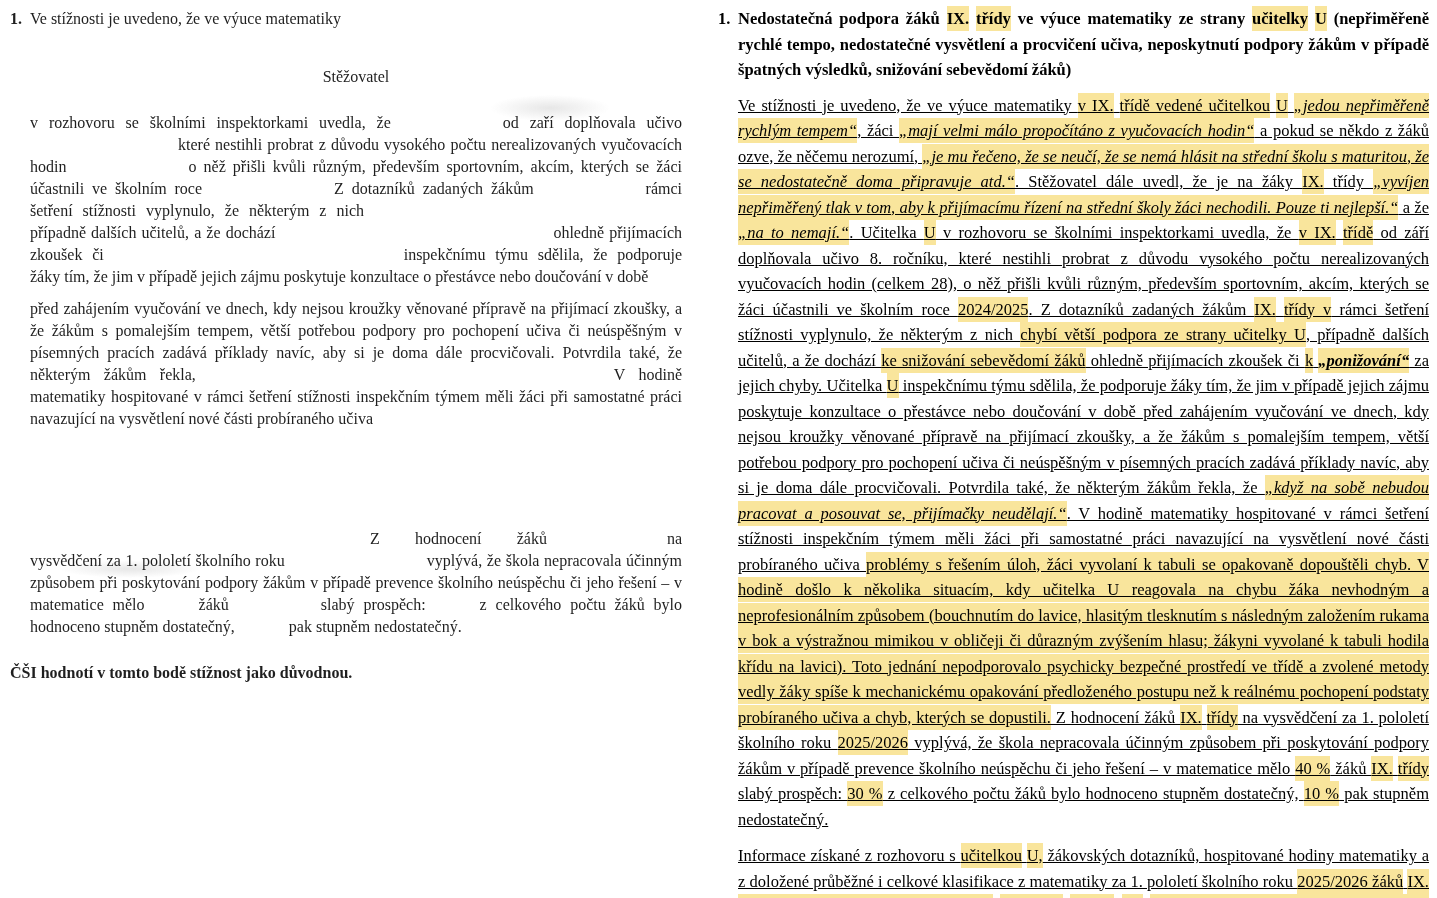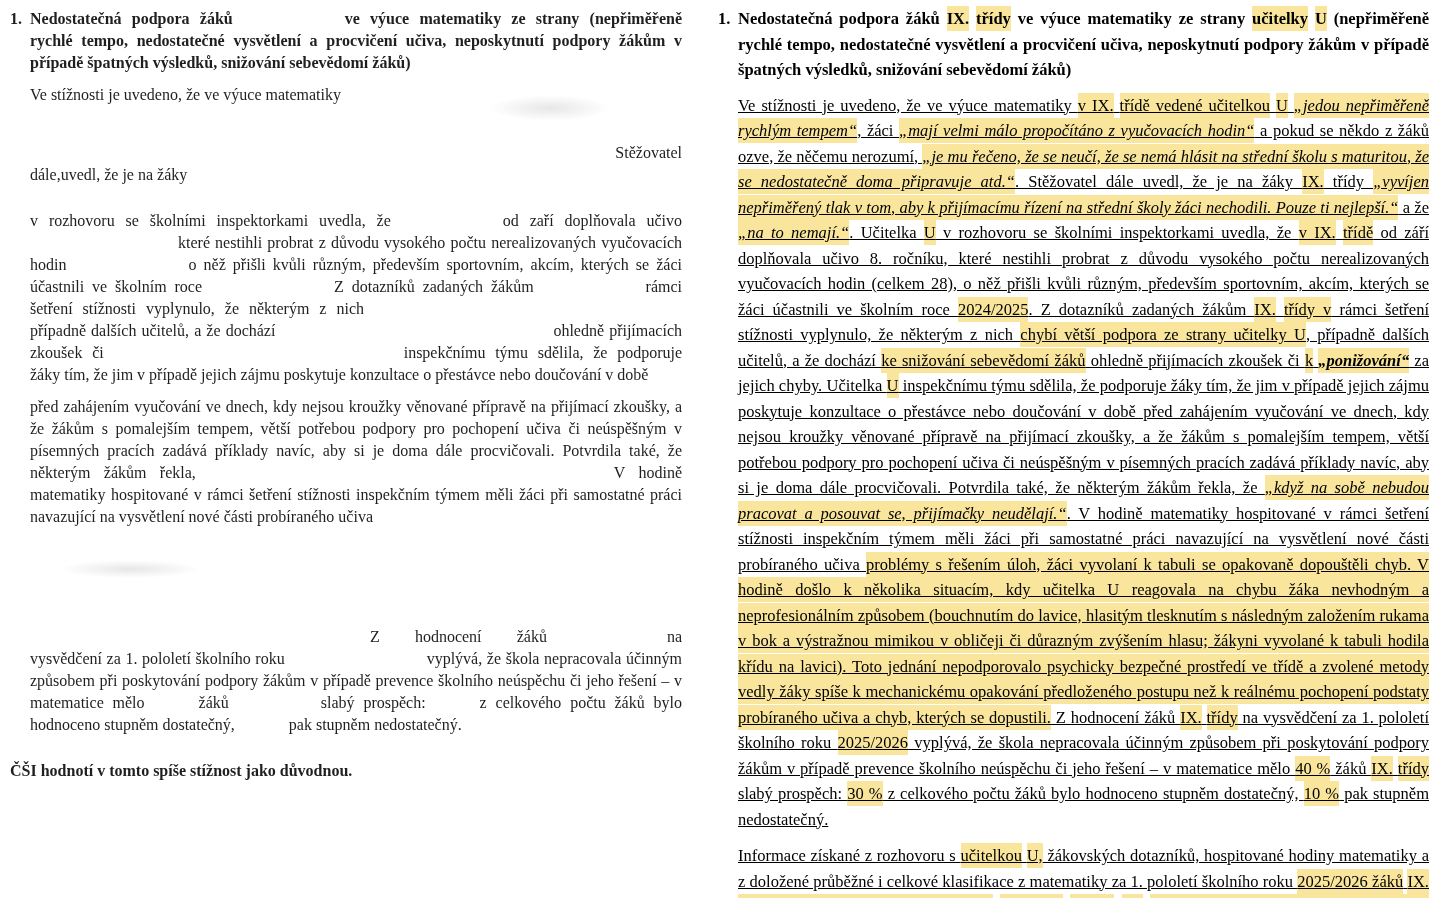--- a/index.html
+++ b/index.html
@@ -21,47 +21,46 @@
     line-height:25.5px;
   }
   .list { position:relative; }
   .page.left  .list { padding-left:20px; }
   .page.right .list { padding-left:20px; }
   .num { position:absolute; left:0; top:0; font-weight:bold; }
   .heading { font-weight:bold; text-align:justify; margin-bottom:10px; }
   .para { text-align:justify; margin-bottom:10px; }
   .page.right .para { margin-bottom:11px;text-decoration:underline; }
   .gap { display:inline-block; height:1em; vertical-align:baseline; }
-  .right-line { text-align:right; }
+  .right-line { text-align:center; }
   .hl { background:var(--hl, #f9e59c); padding:3px 0; }
   .it { font-style:italic; }
   .bd { font-weight:bold; }
   .footer { font-weight:bold; margin-top:24px; }
   .smudge {
     position:absolute; border-radius:50%; pointer-events:none;
     background: radial-gradient(closest-side, rgba(120,120,120,0.18), rgba(120,120,120,0));
   }
 </style>
 </head>
 <body>
 
 <div class="page left">
   <div class="smudge" style="left:490px;top:95px;width:120px;height:26px;"></div>
   <div class="smudge" style="left:60px;top:560px;width:140px;height:18px;"></div>
   <div class="list">
     <span class="num">1.</span>
     <div class="content">
-      <div class="heading"><span class="">Nedostatečná podpora žáků</span><span class="gap" style="width: 112px;"></span><span class="">ve výuce matematiky ze strany (nepřiměřeně rychlé tempo, nedostatečné vysvětlení a procvičení učiva, neposkytnutí podpory žákům v případě špatných výsledků, snižování sebevědomí žáků)</span></div>
-      <div class="para"><span class="">Ve stížnosti je uvedeno, že ve výuce matematiky</span><div style="height: 36px;"></div><div class="right-line">Stěžovatel</div><div class="">dále,uvedl, že je na žáky</div><div style="height: 14px;"></div></div>
+      <div class="para"><span class="">Ve stížnosti je uvedeno, že ve výuce matematiky</span><div style="height: 36px;"></div><div class="right-line">Stěžovatel</div><div style="height: 14px;"></div></div>
       <div class="para"><span class="">v rozhovoru se školními inspektorkami uvedla, že</span><span class="gap" style="width: 112px;"></span><span class="">od zaří doplňovala učivo</span><span class="gap" style="width: 148px;"></span><span class="">které nestihli probrat z důvodu vysokého počtu nerealizovaných vyučovacích hodin</span><span class="gap" style="width: 122px;"></span><span class="">o něž přišli kvůli různým, především sportovním, akcím, kterých se žáci účastnili ve školním roce</span><span class="gap" style="width: 132px;"></span><span class="">Z dotazníků zadaných žákům</span><span class="gap" style="width: 112px;"></span><span class="">rámci šetření stížnosti vyplynulo, že některým z nich</span><span class="gap" style="width: 318px;"></span><span class="">případně dalších učitelů, a že dochází</span><span class="gap" style="width: 278px;"></span><span class="">ohledně přijímacích zkoušek či</span><span class="gap" style="width: 300px;"></span><span class="">inspekčnímu týmu sdělila, že podporuje žáky tím, že jim v případě jejich zájmu poskytuje konzultace o přestávce nebo doučování v době</span></div>
       <div class="para"><span class="">před zahájením vyučování ve dnech, kdy nejsou kroužky věnované přípravě na přijímací zkoušky, a že žákům s pomalejším tempem, větší potřebou podpory pro pochopení učiva či neúspěšným v písemných pracích zadává příklady navíc, aby si je doma dále procvičovali. Potvrdila také, že některým žákům řekla,</span><span class="gap" style="width: 418px;"></span><span class="">V hodině matematiky hospitované v rámci šetření stížnosti inspekčním týmem měli žáci při samostatné práci navazující na vysvětlení nové části probíraného učiva</span></div>
       <div class="para"><div style="height: 88px;"></div><span class="gap" style="width: 340px;"></span><span class="">Z hodnocení žáků</span><span class="gap" style="width: 120px;"></span><span class="">na vysvědčení za 1. pololetí školního roku</span><span class="gap" style="width: 142px;"></span><span class="">vyplývá, že škola nepracovala účinným způsobem při poskytování podpory žákům v případě prevence školního neúspěchu či jeho řešení – v matematice mělo</span><span class="gap" style="width: 54px;"></span><span class="">žáků</span><span class="gap" style="width: 92px;"></span><span class="">slabý prospěch:</span><span class="gap" style="width: 54px;"></span><span class="">z celkového počtu žáků bylo hodnoceno stupněm dostatečný,</span><span class="gap" style="width: 54px;"></span><span class="">pak stupněm nedostatečný.</span></div>
     </div>
   </div>
-  <div class="footer">ČŠI hodnotí v tomto spíše stížnost jako důvodnou.</div>
+  <div class="footer">ČŠI hodnotí v tomto bodě stížnost jako důvodnou.</div>
 </div>
 
 <div class="page right">
   <div class="list">
     <span class="num">1.</span>
     <div class="content">
       <div class="heading"><span class="">Nedostatečná podpora žáků </span><span class="hl">IX.</span><span class=""> </span><span class="hl">třídy</span><span class=""> ve výuce matematiky ze strany </span><span class="hl">učitelky</span><span class=""> </span><span class="hl">U</span><span class=""> (nepřiměřeně rychlé tempo, nedostatečné vysvětlení a procvičení učiva, neposkytnutí podpory žákům v případě špatných výsledků, snižování sebevědomí žáků)</span></div>
       <div class="para"><span class="">Ve stížnosti je uvedeno, že ve výuce matematiky </span><span class="hl">v IX.</span><span class=""> </span><span class="hl">třídě vedené učitelkou</span><span class=""> </span><span class="hl">U</span><span class=""> </span><span class="hl it">„jedou nepřiměřeně rychlým tempem“</span><span class="">, žáci </span><span class="hl it">„mají velmi málo propočítáno z vyučovacích hodin“</span><span class=""> a pokud se někdo z žáků ozve, že něčemu nerozumí, </span><span class="hl it">„je mu řečeno, že se neučí, že se nemá hlásit na střední školu s maturitou, že se nedostatečně doma připravuje atd.“</span><span class="">. Stěžovatel dále uvedl, že je na žáky </span><span class="hl">IX.</span><span class=""> třídy </span><span class="hl it">„vyvíjen nepřiměřený tlak v tom, aby k přijímacímu řízení na střední školy žáci nechodili. Pouze ti nejlepší.“</span><span class=""> a že </span><span class="hl it">„na to nemají.“</span><span class="">. Učitelka </span><span class="hl">U</span><span class=""> v rozhovoru se školními inspektorkami uvedla, že </span><span class="hl">v IX.</span><span class=""> </span><span class="hl">třídě</span><span class=""> od září doplňovala učivo 8. ročníku, které nestihli probrat z důvodu vysokého počtu nerealizovaných vyučovacích hodin (celkem 28), o něž přišli kvůli různým, především sportovním, akcím, kterých se žáci účastnili ve školním roce </span><span class="hl">2024/2025</span><span class="">. Z dotazníků zadaných žákům </span><span class="hl">IX.</span><span class=""> </span><span class="hl">třídy v</span><span class=""> rámci šetření stížnosti vyplynulo, že některým z nich </span><span class="hl">chybí větší podpora ze strany učitelky U</span><span class="">, případně dalších učitelů, a že dochází </span><span class="hl">ke snižování sebevědomí žáků</span><span class=""> ohledně přijímacích zkoušek či </span><span class="hl">k</span><span class=""> </span><span class="hl it bd">„ponižování“</span><span class=""> za jejich chyby. Učitelka </span><span class="hl">U</span><span class=""> inspekčnímu týmu sdělila, že podporuje žáky tím, že jim v případě jejich zájmu poskytuje konzultace o přestávce nebo doučování v době před zahájením vyučování ve dnech, kdy nejsou kroužky věnované přípravě na přijímací zkoušky, a že žákům s pomalejším tempem, větší potřebou podpory pro pochopení učiva či neúspěšným v písemných pracích zadává příklady navíc, aby si je doma dále procvičovali. Potvrdila také, že některým žákům řekla, že </span><span class="hl it">„když na sobě nebudou pracovat a posouvat se, přijímačky neudělají.“</span><span class="">. V hodině matematiky hospitované v rámci šetření stížnosti inspekčním týmem měli žáci při samostatné práci navazující na vysvětlení nové části probíraného učiva </span><span class="hl">problémy s řešením úloh, žáci vyvolaní k tabuli se opakovaně dopouštěli chyb. V hodině došlo k několika situacím, kdy učitelka U reagovala na chybu žáka nevhodným a neprofesionálním způsobem (bouchnutím do lavice, hlasitým tlesknutím s následným založením rukama v bok a výstražnou mimikou v obličeji či důrazným zvýšením hlasu; žákyni vyvolané k tabuli hodila křídu na lavici). Toto jednání nepodporovalo psychicky bezpečné prostředí ve třídě a zvolené metody vedly žáky spíše k mechanickému opakování předloženého postupu než k reálnému pochopení podstaty probíraného učiva a chyb, kterých se dopustili.</span><span class=""> Z hodnocení žáků </span><span class="hl">IX.</span><span class=""> </span><span class="hl">třídy</span><span class=""> na vysvědčení za 1. pololetí školního roku </span><span class="hl">2025/2026</span><span class=""> vyplývá, že škola nepracovala účinným způsobem při poskytování podpory žákům v případě prevence školního neúspěchu či jeho řešení – v matematice mělo </span><span class="hl">40 %</span><span class=""> žáků </span><span class="hl">IX.</span><span class=""> </span><span class="hl">třídy</span><span class=""> slabý prospěch: </span><span class="hl">30 %</span><span class=""> z celkového počtu žáků bylo hodnoceno stupněm dostatečný, </span><span class="hl">10 %</span><span class=""> pak stupněm nedostatečný.</span></div>
       <div class="para"><span class="">Informace získané z rozhovoru s </span><span class="hl">učitelkou</span><span class=""> </span><span class="hl">U,</span><span class=""> žákovských dotazníků, hospitované hodiny matematiky a z doložené průběžné i celkové klasifikace z matematiky za 1. pololetí školního roku </span><span class="hl">2025/2026 žáků</span><span class=""> </span><span class="hl">IX.</span><span class=""> </span><span class="hl">třídy dokládají, že ze strany učitelky</span><span class=""> </span><span class="hl">U nebyla</span><span class=""> </span><span class="hl">žákům</span><span class=""> </span><span class="hl">IX.</span><span class=""> </span><span class="hl">třídy poskytována efektivní a dostatečná podpora v jejich vzdělávání.</span></div>
     </div>

